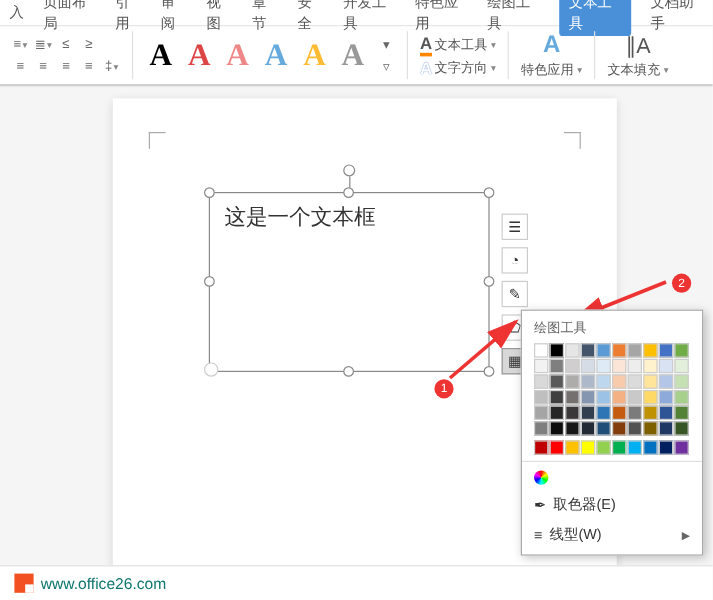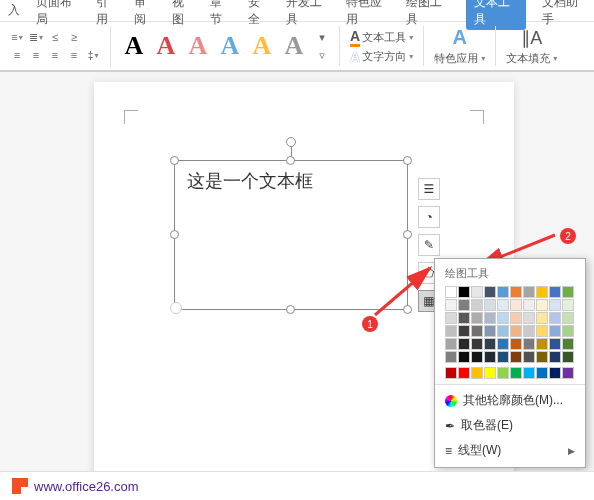--- a/index.html
+++ b/index.html
@@ -59,21 +59,21 @@
 .tri{font-size:9px;color:#666;margin-left:auto}
 .noline{width:14px;height:14px;border:1px solid #999;position:relative;background:#fff}
 .noline::after{content:"";position:absolute;left:-1px;top:6px;width:15px;height:1px;background:#e33;transform:rotate(-45deg)}
 
 
 .footer{position:absolute;left:0;right:0;bottom:0;background:#fff;border-top:1px solid #e0e0e0;padding:6px 12px;display:flex;align-items:center;gap:6px}
 .logo-sq{width:16px;height:16px;background:#f25022;position:relative}
 .logo-sq::after{content:"";position:absolute;width:7px;height:7px;background:#fff;right:0;bottom:0}
 .brand{font-size:16px}
 .brand b{color:#f25022}
-.url{color:#4c1d95;font-size:13px}
+.url{color:#0f766e;font-size:13px}
 
 svg.ar{position:absolute}
 </style>
 </head>
 <body>
 
 <div class="menubar">
   <span>入</span>
   <span>页面布局</span>
   <span>引用</span>
@@ -275,21 +275,20 @@
       <div class="sw" style="background: rgb(146, 208, 80);"></div>
       <div class="sw" style="background: rgb(0, 176, 80);"></div>
       <div class="sw" style="background: rgb(0, 176, 240);"></div>
       <div class="sw" style="background: rgb(0, 112, 192);"></div>
       <div class="sw" style="background: rgb(0, 32, 96);"></div>
       <div class="sw" style="background: rgb(112, 48, 160);"></div>
     </div>
   <hr>
   <div class="item">
     <span style="width:12px;height:12px;border-radius:50%;background:conic-gradient(red,yellow,lime,cyan,blue,magenta,red)"></span>
-    <span>其他轮廓颜色(M)...</span>
   </div>
   <div class="item">
     <span>✒</span>
     <span>取色器(E)</span>
   </div>
   <div class="item">
     <span>≡</span>
     <span>线型(W)</span>
       <span class="tri">▶</span>
   </div>

